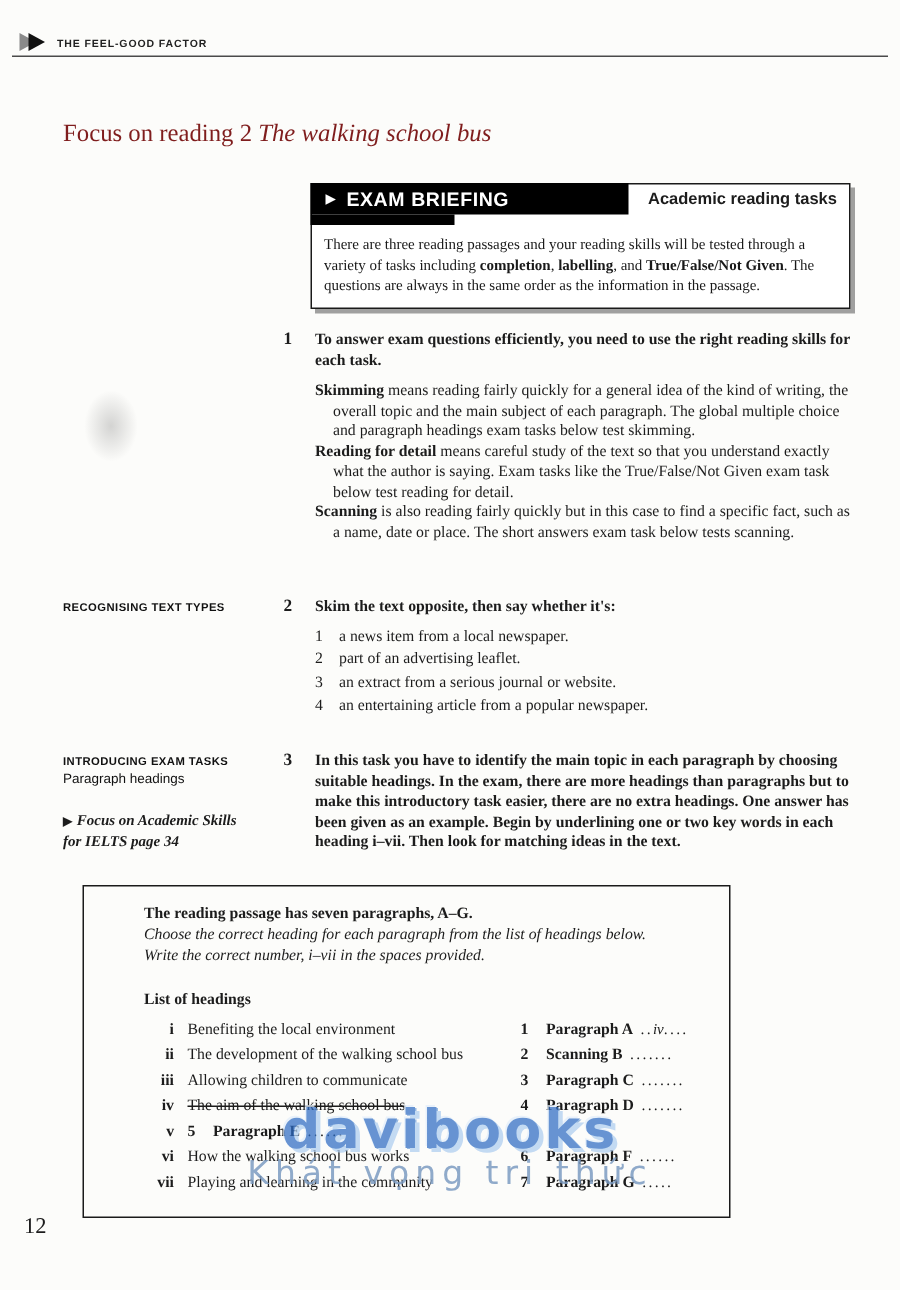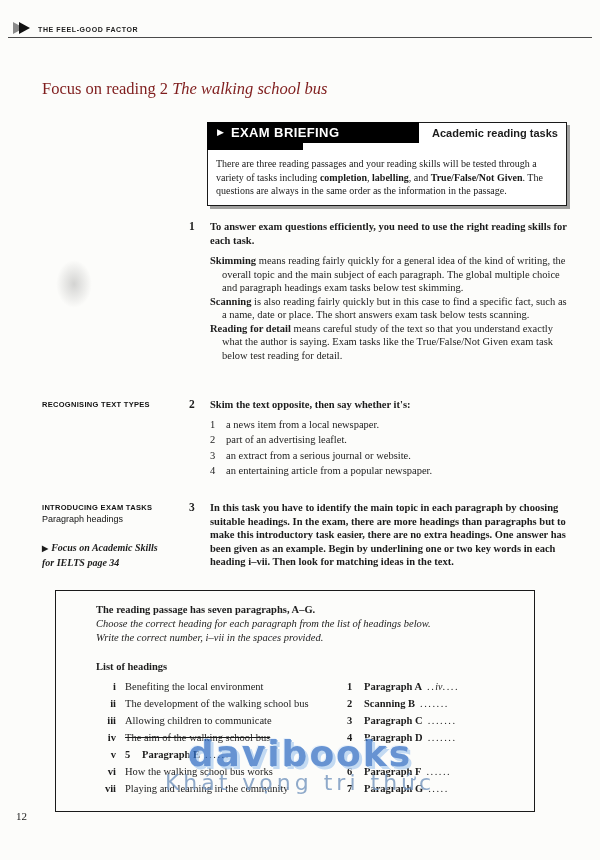--- a/index.html
+++ b/index.html
@@ -52,21 +52,21 @@
   
   .side-caps {
     position:absolute; left:42px; width:145px;
     font-family:"Liberation Sans", sans-serif; font-size:7.5px; font-weight:bold; letter-spacing:.3px; color:#111;
   }
   .side-sub { position:absolute; left:42px; width:145px; font-family:"Liberation Sans", sans-serif; font-size:9px; color:#111; }
   .side-ref { position:absolute; left:42px; width:140px; font-size:10px; font-style:italic; font-weight:bold; line-height:14px; }
   .side-ref .arrow { font-style:normal; font-size:8px; margin-right:3px; }
   
   .taskbox {
-    position:absolute; left:55px; top:590px; width:480px; height:222px;
+    position:absolute; left:55px; top:590px; width:432px; height:222px;
     border:1.4px solid #1a1a1a; background:transparent;
     padding:12px 18px 0 40px; font-size:10.5px; line-height:14px;
   }
   .tb-intro { font-weight:bold; }
   .tb-i { font-style:italic; }
   .tb-list-title { font-weight:bold; margin-top:15px; margin-bottom:4px; }
   .hrow { display:flex; line-height:17px; align-items:baseline; }
   .rn { width:20px; flex:none; text-align:right; font-weight:bold; margin-right:9px; }
   .ht { width:222px; flex:none; }
   .ht.strike { text-decoration:line-through; }
@@ -80,21 +80,21 @@
   .wm-title {
     font-family:"DejaVu Sans", sans-serif; font-weight:bold; font-size:36px; letter-spacing:2px;
     color:#2e6cc4; opacity:.72;
     text-shadow:3px 3px 0 #aecdf0, -1px -1px 0 #e2eefb, 1px 1px 0 #6f9fd8;
   }
   .wm-sub {
     font-family:"DejaVu Sans", sans-serif; font-size:22px; letter-spacing:4px;
     color:#7d9cc2; opacity:.85; margin-top:-4px;
   }
   
-  .pageno { position:absolute; left:16px; top:810px; font-size:11px; }
+  .pageno { position:absolute; left:16px; top:810px; font-size:15px; }
   .smudge {
     position:absolute; left:56px; top:260px; width:36px; height:48px; border-radius:50%;
     background:radial-gradient(ellipse at center, rgba(90,90,90,.25), rgba(120,120,120,0) 70%);
   }
 </style>
 </head>
 <body>
 
 <div class="logo">
   <span class="tri1"></span>
@@ -116,22 +116,22 @@
 </div>
 
 <div class="smudge"></div>
 
 <div class="item" style="top:220px">
   <span class="num">1</span>
   <div class="content">
     <p class="lead">To answer exam questions efficiently, you need to use the right reading skills for each task.</p>
     <div class="paras">
       <p class="hang"><b>Skimming</b><span> means reading fairly quickly for a general idea of the kind of writing, the overall topic and the main subject of each paragraph. The global multiple choice and paragraph headings exam tasks below test skimming.</span></p>
+      <p class="hang"><b>Reading for detail</b><span> means careful study of the text so that you understand exactly what the author is saying. Exam tasks like the True/False/Not Given exam task below test reading for detail.</span></p>
       <p class="hang"><b>Scanning</b><span> is also reading fairly quickly but in this case to find a specific fact, such as a name, date or place. The short answers exam task below tests scanning.</span></p>
-      <p class="hang"><b>Reading for detail</b><span> means careful study of the text so that you understand exactly what the author is saying. Exam tasks like the True/False/Not Given exam task below test reading for detail.</span></p>
     </div>
   </div>
 </div>
 
 <div class="side-caps" style="top:400px">RECOGNISING TEXT TYPES</div>
 
 <div class="item" style="top:398px">
   <span class="num">2</span>
   <div class="content">
     <p class="lead">Skim the text opposite, then say whether it's:</p>

